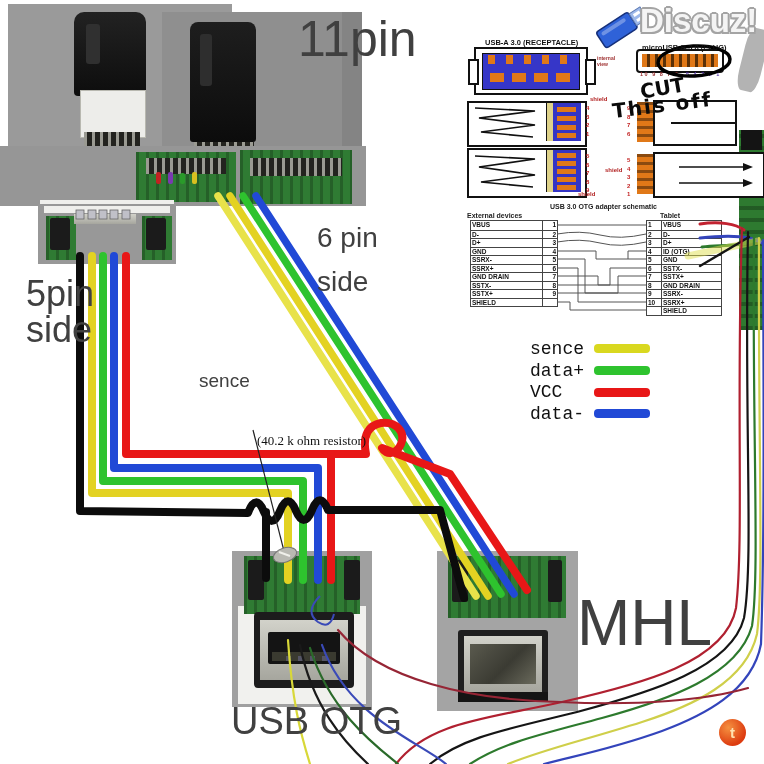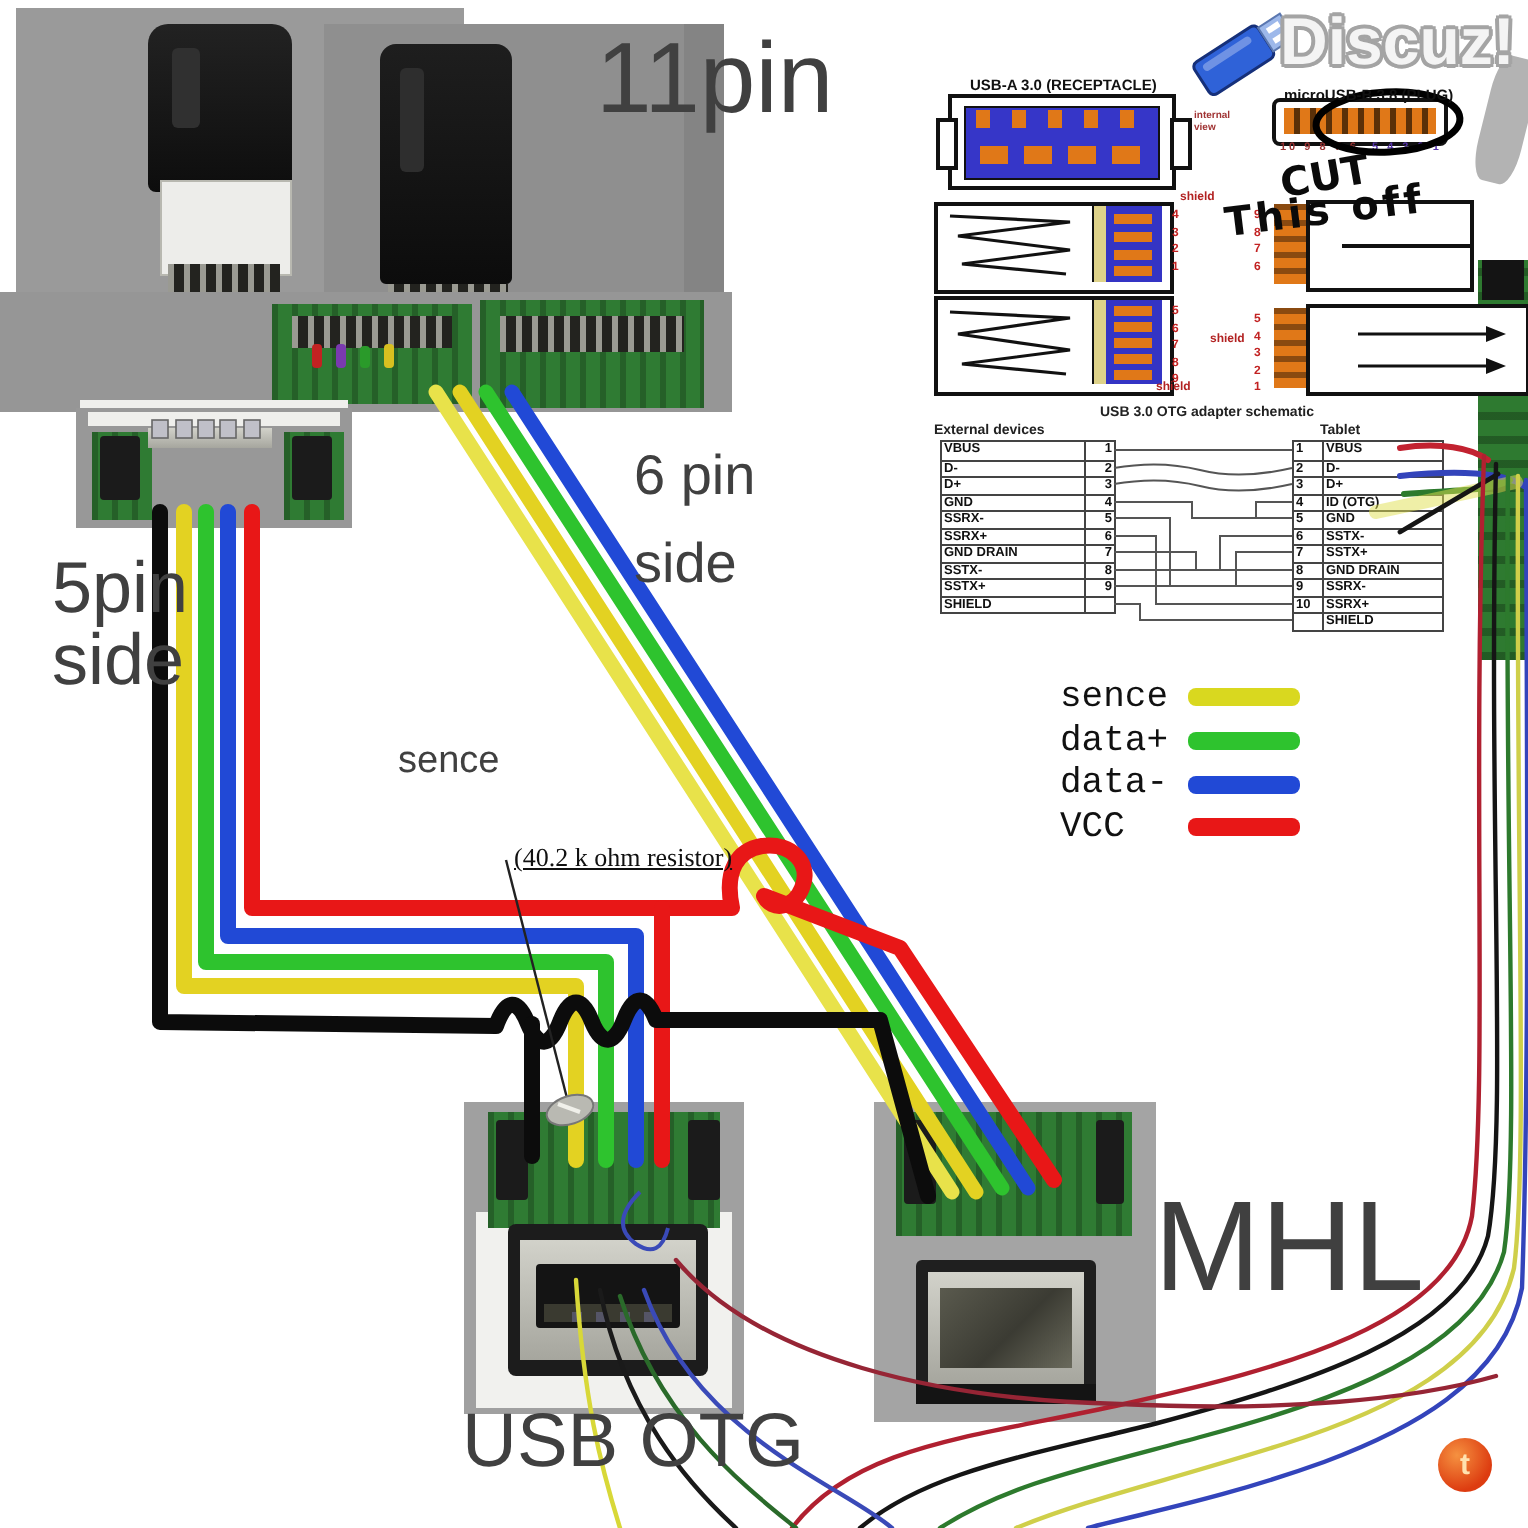--- a/index.html
+++ b/index.html
@@ -317,34 +317,34 @@
 <div class="legend">
   <div class="lrow">
       <span class="ltext mono">sence</span>
       <span class="lbar" style="background:#d9d81f;"></span>
     </div>
   <div class="lrow">
       <span class="ltext mono">data+</span>
       <span class="lbar" style="background:#2ec32e;"></span>
     </div>
   <div class="lrow">
+      <span class="ltext mono">VCC</span>
+      <span class="lbar" style="background:#e81717;"></span>
+    </div>
+  <div class="lrow">
       <span class="ltext mono">data-</span>
       <span class="lbar" style="background:#2149d6;"></span>
-    </div>
-  <div class="lrow">
-      <span class="ltext mono">VCC</span>
-      <span class="lbar" style="background:#e81717;"></span>
     </div>
 </div>
 
 <div class="txt mono" style="left:298px;top:10px;font-size:50px;">11pin</div>
 <div class="txt mono" style="left:2px;top:276px;font-size:36px;line-height:36px;margin-left:24px;"><span style="display:block;">5pin</span><span style="display:block;">side</span></div>
 <div class="txt mono" style="left:317px;top:216px;font-size:28px;line-height:44px;"><span style="display:block;">6 pin</span><span style="display:block;">side</span></div>
 <div class="txt mono" style="left:199px;top:368px;font-size:19px;line-height:25px;"><span style="display:block;">sence</span></div>
-<div class="txt" style="left:257px;top:421px;font:13px 'Liberation Serif',serif;color:#111;text-decoration:underline;">(40.2 k ohm resistor)</div>
+<div class="txt" style="left:257px;top:433px;font:13px 'Liberation Serif',serif;color:#111;">(40.2 k ohm resistor)</div>
 <div class="txt mono" style="left:231px;top:700px;font-size:38px;">USB OTG</div>
 <div class="txt mono" style="left:577px;top:586px;font-size:64px;">MHL</div>
 
 <div class="badge">t</div>
 
 <svg class="svgwrap" width="764" height="764" viewBox="0 0 764 764">
 
   <ellipse cx="694" cy="61" rx="36" ry="15" fill="none" stroke="#000" stroke-width="3.5" transform="rotate(-3 694 61)"></ellipse>
 
   <g stroke="#555" stroke-width="1" fill="none">

